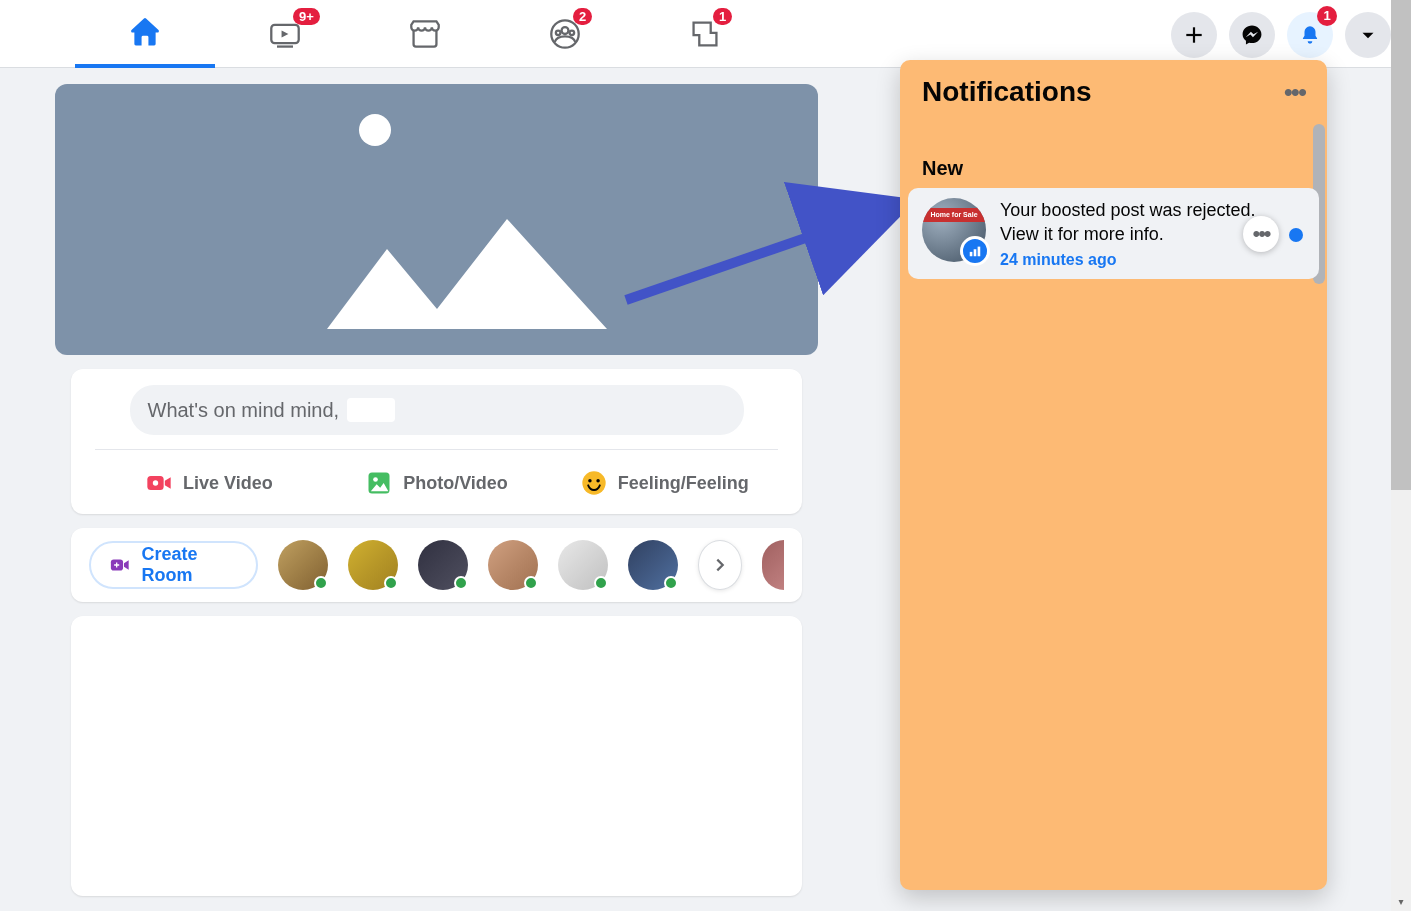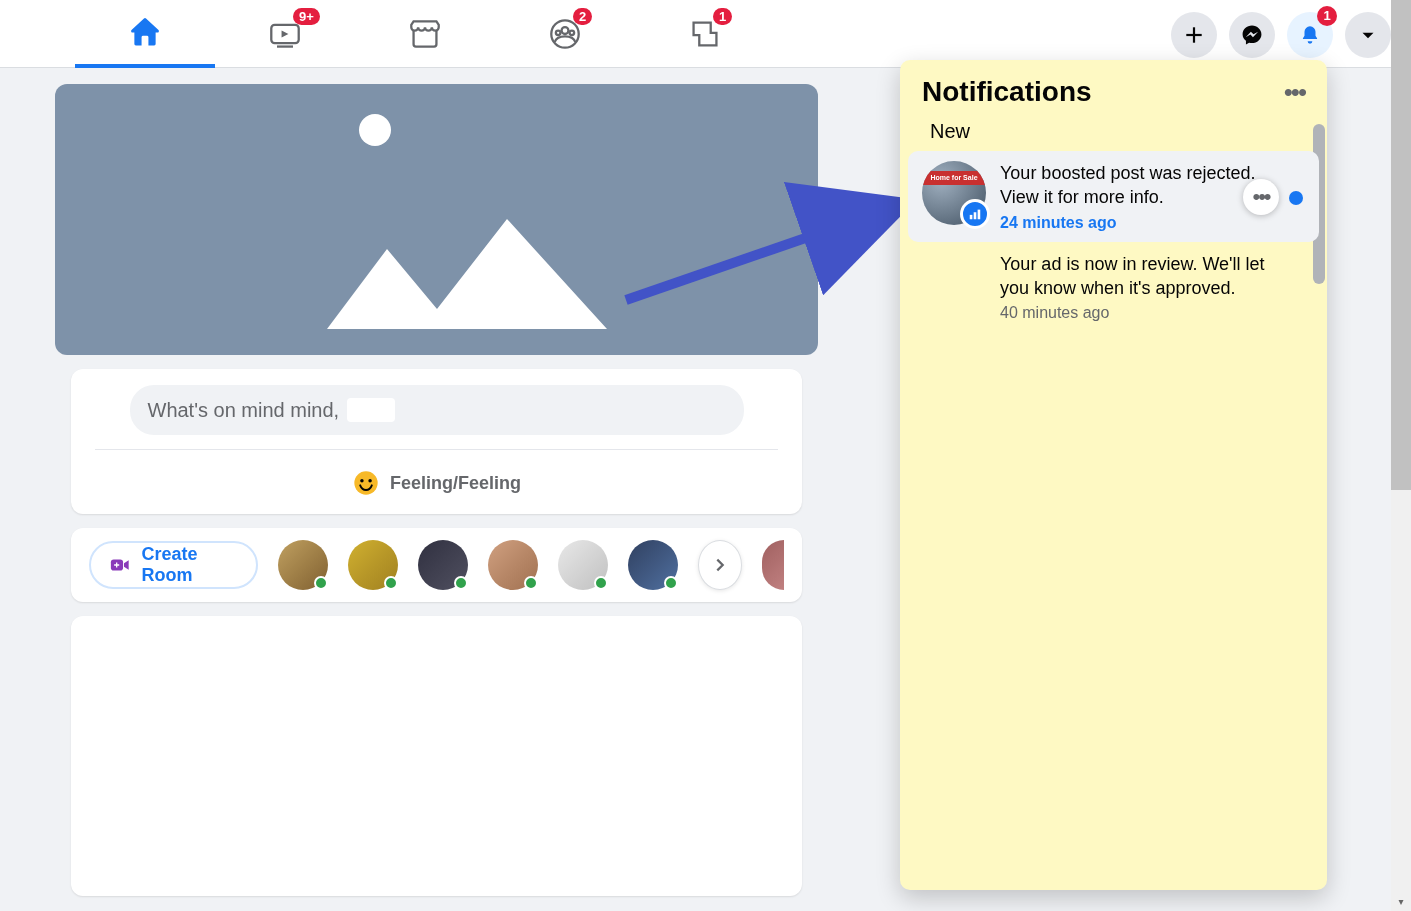--- a/index.html
+++ b/index.html
@@ -40,25 +40,25 @@
 .create-room-btn svg { width: 26px; height: 26px; }
 .avatar-dot { position: relative; }
 .avatar-dot .av { width: 50px; height: 50px; border-radius: 50%; background: linear-gradient(135deg,#8a7a6a,#b0a090); }
 .avatar-dot .on { position: absolute; bottom: 0px; right: 0px; width: 14px; height: 14px; background: #31a24c; border-radius: 50%; border: 2px solid #fff; }
 .next-arrow { width: 50px; height: 50px; border-radius: 50%; background: #fff; border: 1px solid #dadde1; display: flex; align-items: center; justify-content: center; cursor: pointer; box-shadow: 0 1px 4px rgba(0,0,0,0.1); }
 .half-avatar { width: 25px; height: 50px; border-radius: 25px 0 0 25px; background: linear-gradient(135deg,#a06060,#c08080); }
 
 .blankcard { margin: 14px 16px 0 16px; background: #fff; border-radius: 12px; box-shadow: 0 1px 2px rgba(0,0,0,0.1); height: 280px; }
 
 
-.notif-panel { position: absolute; top: 60px; left: 900px; width: 427px; background: #fef9c3; border-radius: 10px; box-shadow: 0 8px 24px rgba(0,0,0,0.2); height: 830px; }
+.notif-panel { position: absolute; top: 60px; left: 900px; width: 427px; background: #fdba74; border-radius: 10px; box-shadow: 0 8px 24px rgba(0,0,0,0.2); height: 830px; }
 .notif-header { display: flex; align-items: center; justify-content: space-between; padding: 16px 22px 12px 22px; }
 .notif-header h2 { font-size: 28px; font-weight: 800; }
 .notif-header .more-icon { font-size: 26px; color: #65676b; cursor: pointer; letter-spacing: -2px; }
-.section-label { font-size: 20px; font-weight: 400; padding: 0 22px 8px 30px; }
+.section-label { font-size: 20px; font-weight: 700; padding: 0 22px 8px 22px; margin-top: 37px; }
 .notif-item { display: flex; gap: 14px; padding: 10px 14px; margin: 0 8px; border-radius: 10px; position: relative; cursor: pointer; justify-content: space-between; }
 .notif-item.highlight { background: #f0f2f5; }
 .notif-thumb { position: relative; width: 64px; height: 64px; flex-shrink: 0; }
 .notif-thumb .img { width: 64px; height: 64px; border-radius: 50%; background: radial-gradient(circle at 30% 30%, #a0b0c0, #405060); overflow: hidden; position: relative; }
 .notif-thumb .saleband { position: absolute; top: 10px; left: 0; right: 0; height: 14px; background: #c83030; }
 .notif-thumb .saletxt { position: absolute; top: 10px; left: 0; right: 0; font-size: 7px; color: #fff; text-align: center; line-height: 14px; font-weight: 600; }
 .notif-thumb .thumb-badge { position: absolute; bottom: -4px; right: -4px; width: 30px; height: 30px; background: #1877f2; border-radius: 50%; border: 3px solid #fff; display: flex; align-items: center; justify-content: center; }
 .notif-thumb .thumb-badge svg { width: 14px; height: 14px; }
 .notif-body { flex: 1; padding-right: 44px; }
 .notif-text { font-size: 18px; line-height: 1.35; color: #050505; }
@@ -156,20 +156,36 @@
   </div>
 
   <div class="composer">
     <div class="composer-input">
       <span>What's on mind mind,</span>
       <span class="comp-name"></span>
     </div>
     <div class="comp-divider"></div>
     <div class="comp-actions">
       <div class="comp-action">
+        <svg viewBox="0 0 24 24" fill="#f3425f">
+            <rect x="2" y="6" width="14" height="12" rx="3"></rect>
+            <path d="M17 10l5-3v10l-5-3z"></path>
+            <circle cx="9" cy="12" r="2.3" fill="#fff"></circle>
+          </svg>
+        <span>Live Video</span>
+      </div>
+      <div class="comp-action">
+        <svg viewBox="0 0 24 24" fill="#45bd62">
+            <rect x="3" y="3" width="18" height="18" rx="3"></rect>
+            <circle cx="9" cy="9" r="2" fill="#fff"></circle>
+            <path d="M5 19l5-6 3 3 3-4 4 7z" fill="#fff"></path>
+          </svg>
+        <span>Photo/Video</span>
+      </div>
+      <div class="comp-action">
         <svg viewBox="0 0 24 24" fill="#f7b928">
             <circle cx="12" cy="12" r="10"></circle>
             <circle cx="8.5" cy="10" r="1.5" fill="#050505"></circle>
             <circle cx="15.5" cy="10" r="1.5" fill="#050505"></circle>
             <path d="M7 14c1 2.5 3 4 5 4s4-1.5 5-4" fill="none" stroke="#050505" stroke-width="1.6" stroke-linecap="round"></path>
           </svg>
         <span>Feeling/Feeling</span>
       </div>
     </div>
   </div>
@@ -251,25 +267,18 @@
       </div>
     </div>
     <div class="notif-body">
       <div class="notif-text">Your boosted post was rejected. View it for more info.</div>
       <div class="notif-time active">24 minutes ago</div>
     </div>
     <div class="item-more">•••</div>
     <div class="unread-dot"></div>
   </div>
 
-  <div class="notif-item">
-    <div class="notif-thumb" style="visibility:hidden"></div>
-    <div class="notif-body" style="padding-right:10px">
-      <div class="notif-text">Your ad is now in review. We'll let you know when it's approved.</div>
-      <div class="notif-time">40 minutes ago</div>
-    </div>
-  </div>
 </div>
 
 <div class="page-scroll-track"></div>
 <div class="arrows" style="top:0">▴</div>
 <div class="page-scroll-thumb"></div>
 <div class="arrows" style="bottom:0">▾</div>
 
 </body></html>

